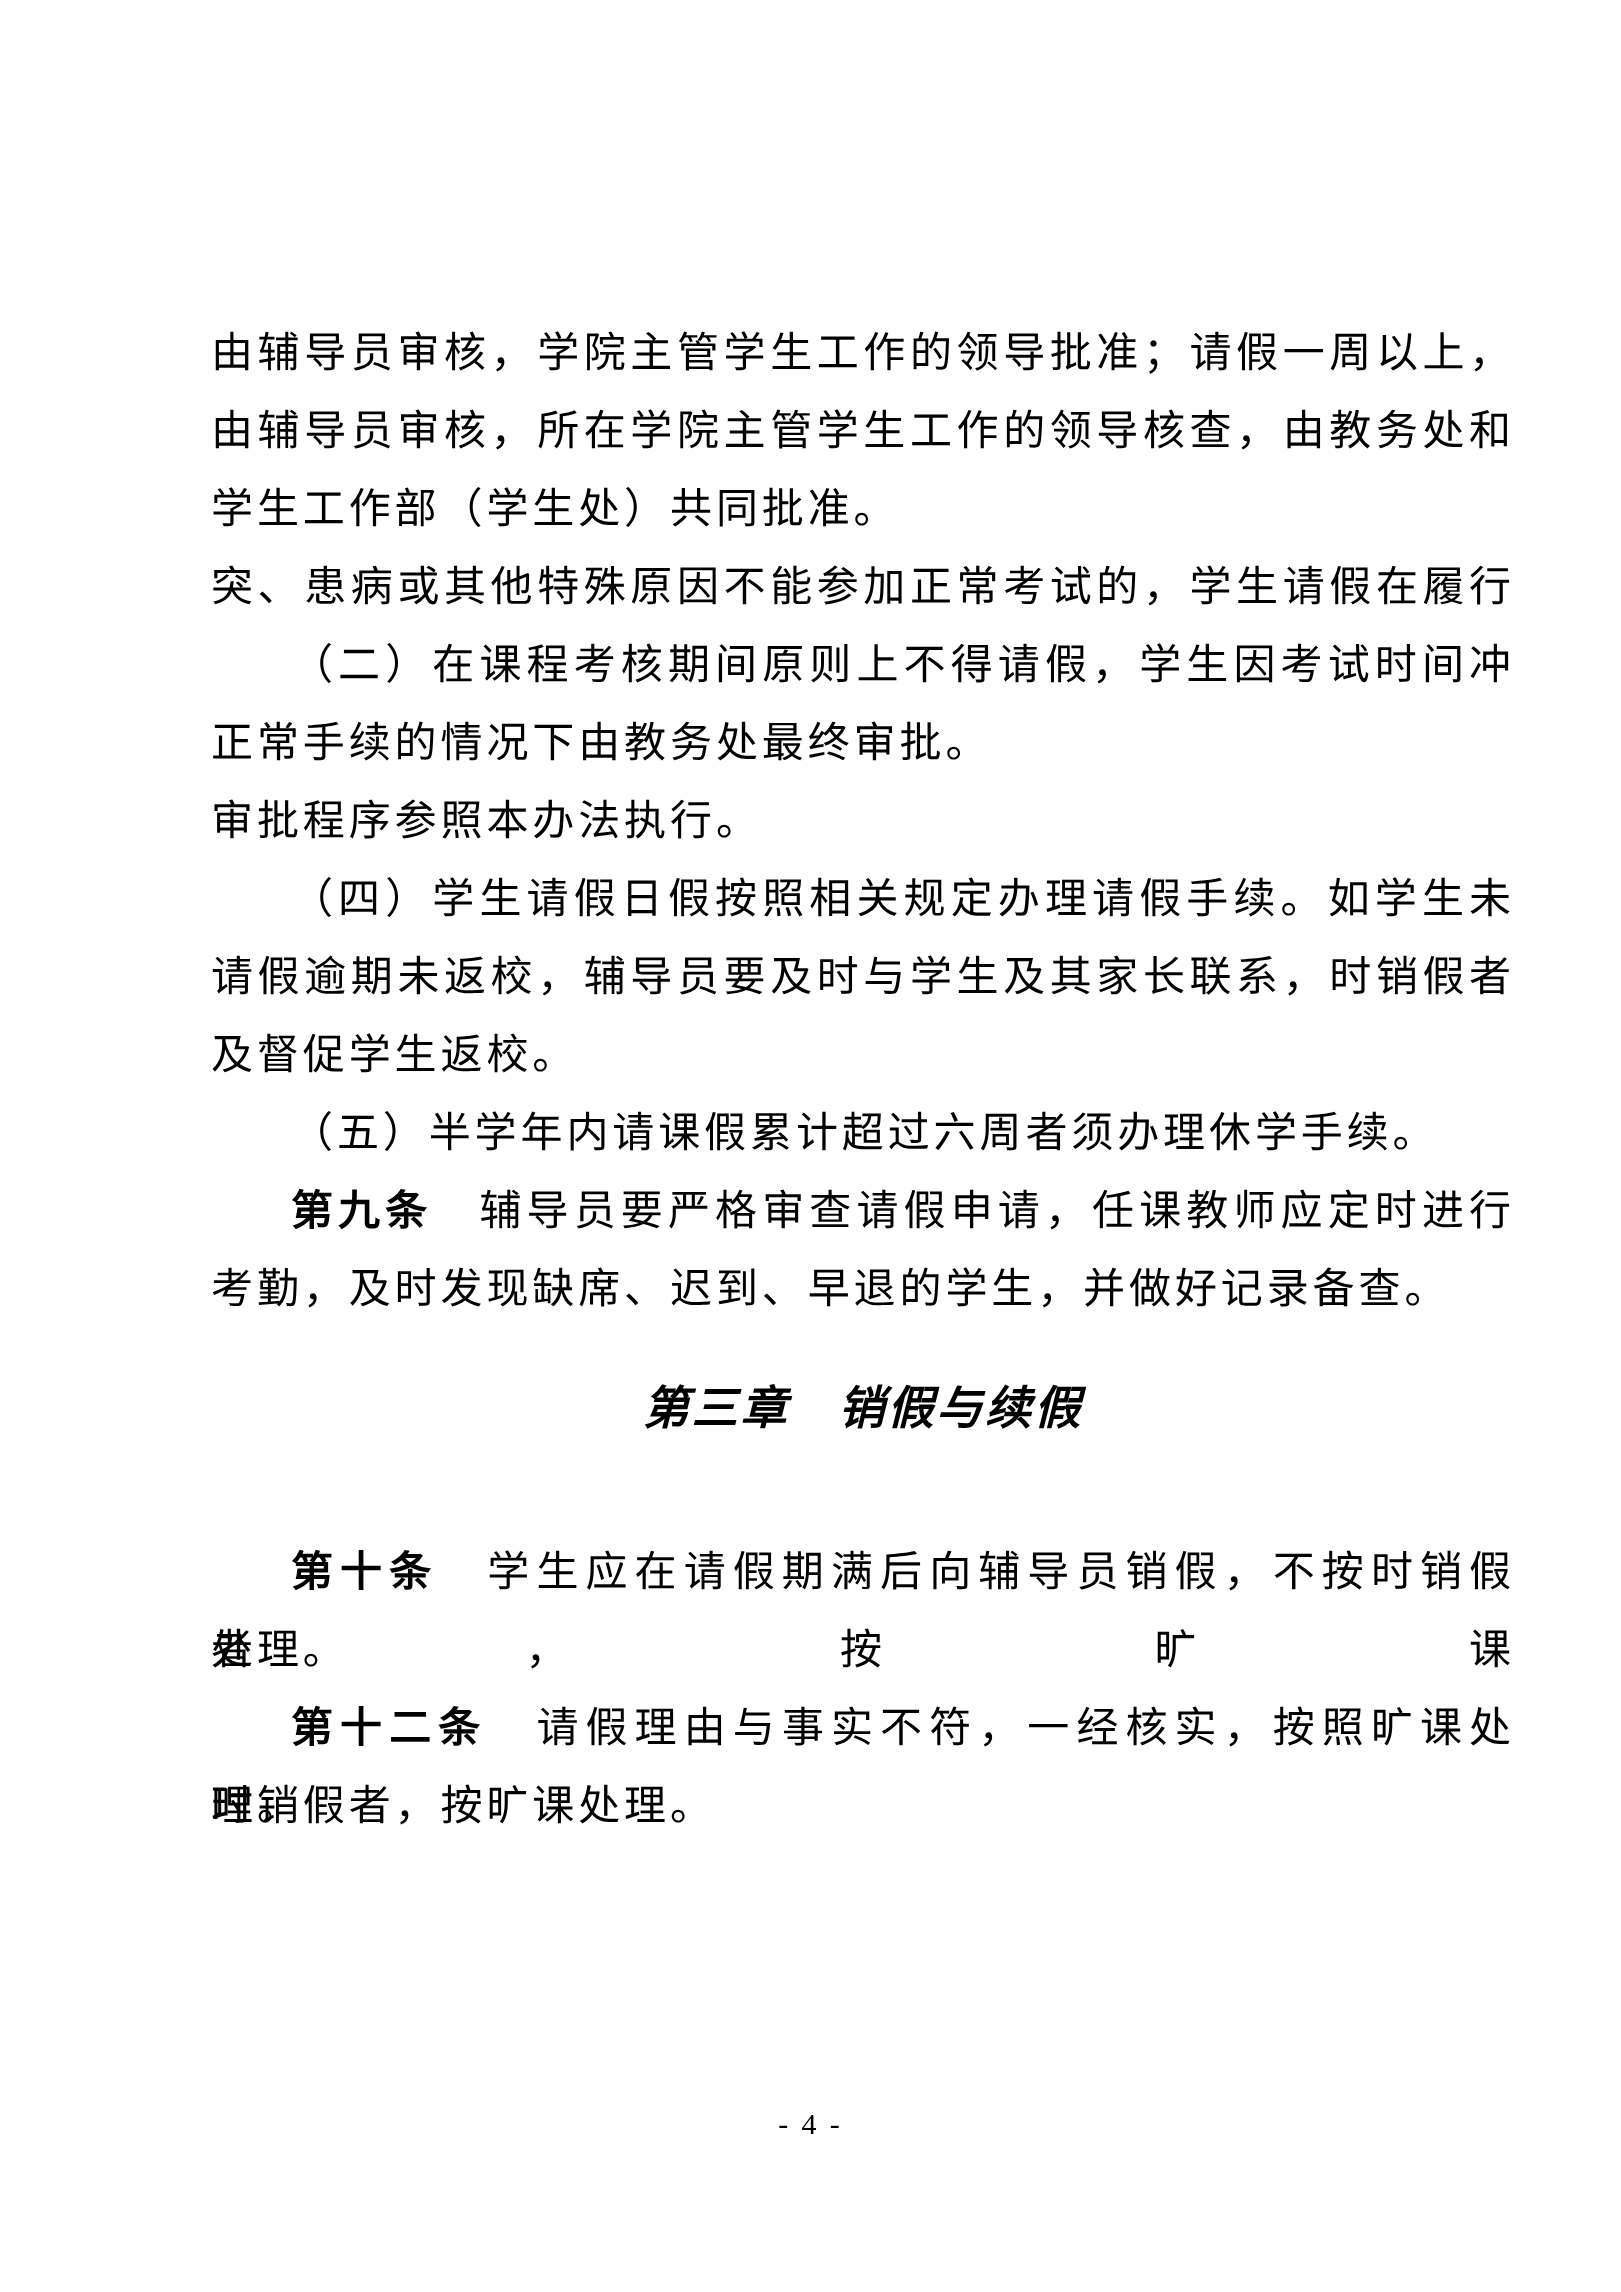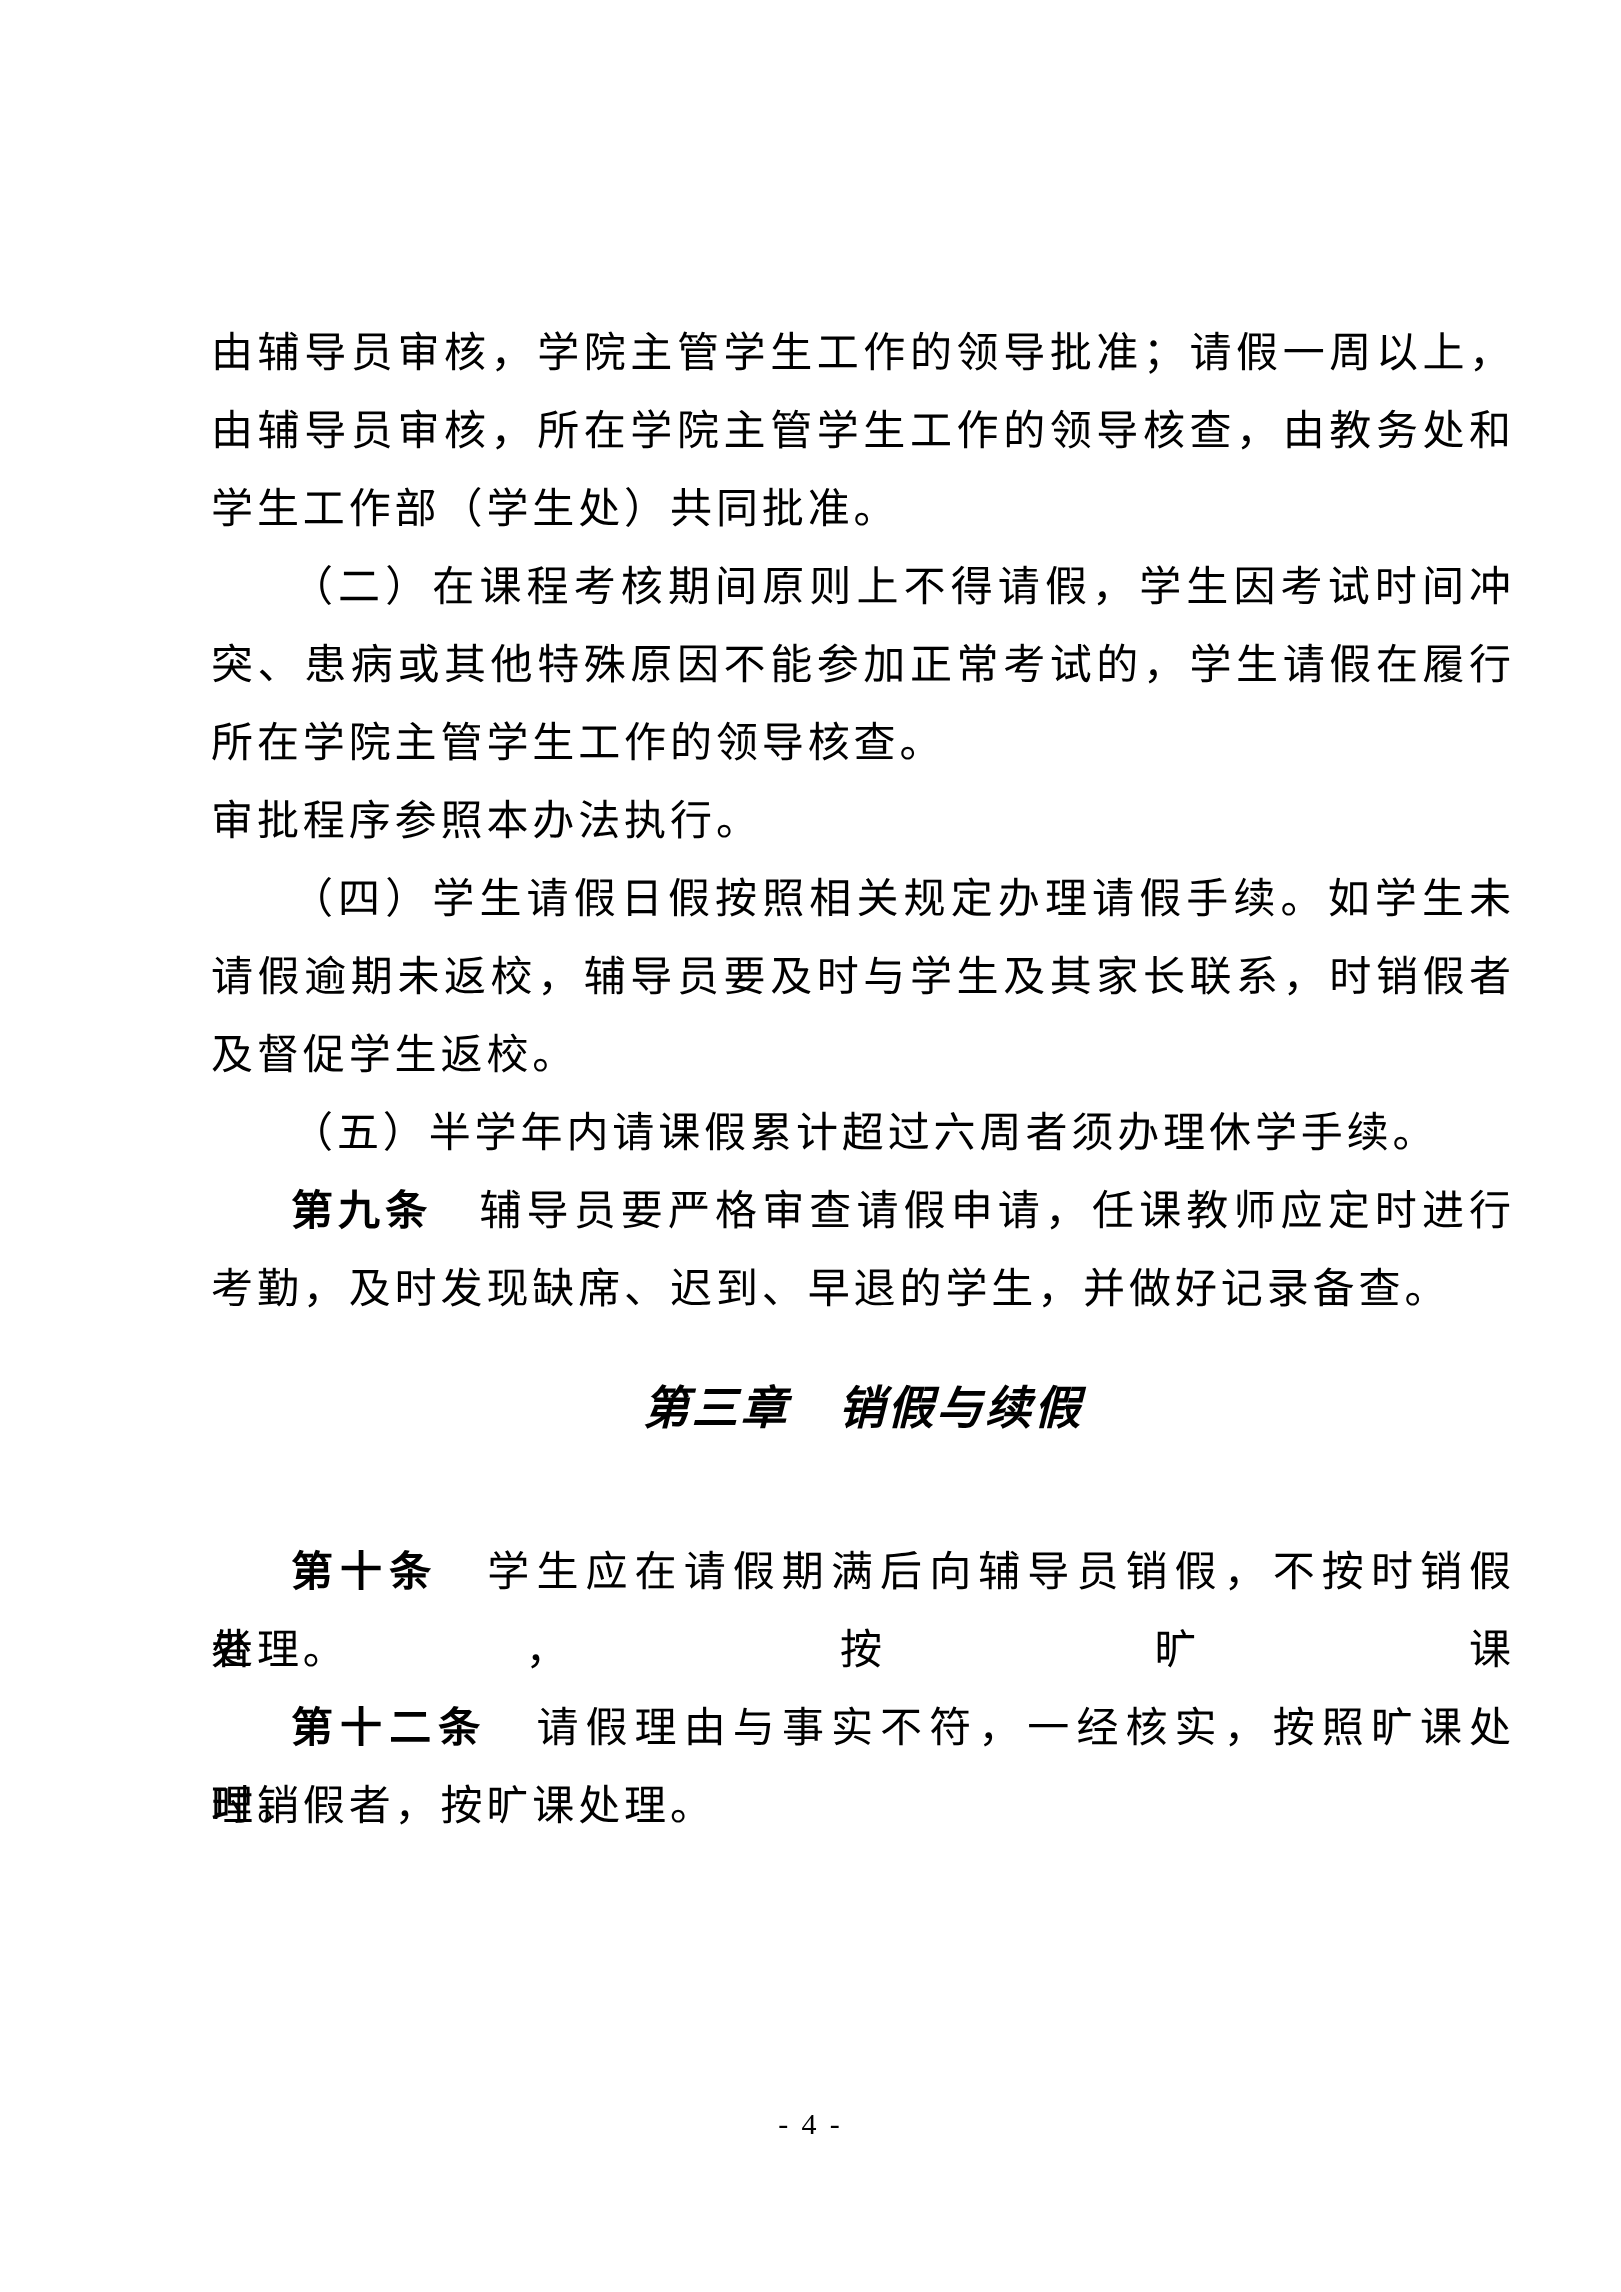--- a/index.html
+++ b/index.html
@@ -75,23 +75,23 @@
 <body>
 
 <div class="page">
 
   <div class="content">
 
     <div>
         <div class="line fill"><span>由辅导员审核，学院主管学生工作的领导批准；请假一周以上，</span></div>
         <div class="line fill"><span>由辅导员审核，所在学院主管学生工作的领导核查，由教务处和</span></div>
         <div class="line"><span>学生工作部（学生处）共同批准。</span></div>
+        <div class="line fill"><span>突、患病或其他特殊原因不能参加正常考试的，学生请假在履行</span></div>
         <div class="line indent fill"><span>（二）在课程考核期间原则上不得请假，学生因考试时间冲</span></div>
-        <div class="line fill"><span>突、患病或其他特殊原因不能参加正常考试的，学生请假在履行</span></div>
-        <div class="line"><span>所在学院主管学生工作的领导核查。</span></div>
+        <div class="line"><span>正常手续的情况下由教务处最终审批。</span></div>
         <div class="line"><span>审批程序参照本办法执行。</span></div>
         <div class="line indent fill"><span>（四）学生请假日假按照相关规定办理请假手续。如学生未</span></div>
         <div class="line fill"><span>请假逾期未返校，辅导员要及时与学生及其家长联系，时销假者</span></div>
         <div class="line"><span>及督促学生返校。</span></div>
         <div class="line indent"><span>（五）半学年内请课假累计超过六周者须办理休学手续。</span></div>
         <div class="line indent fill"><span class="bold">第九条</span><span>　辅导员要严格审查请假申请，任课教师应定时进行</span></div>
         <div class="line"><span>考勤，及时发现缺席、迟到、早退的学生，并做好记录备查。</span></div>
       </div>
 
     <div class="chapter-heading">第三章　销假与续假</div>

